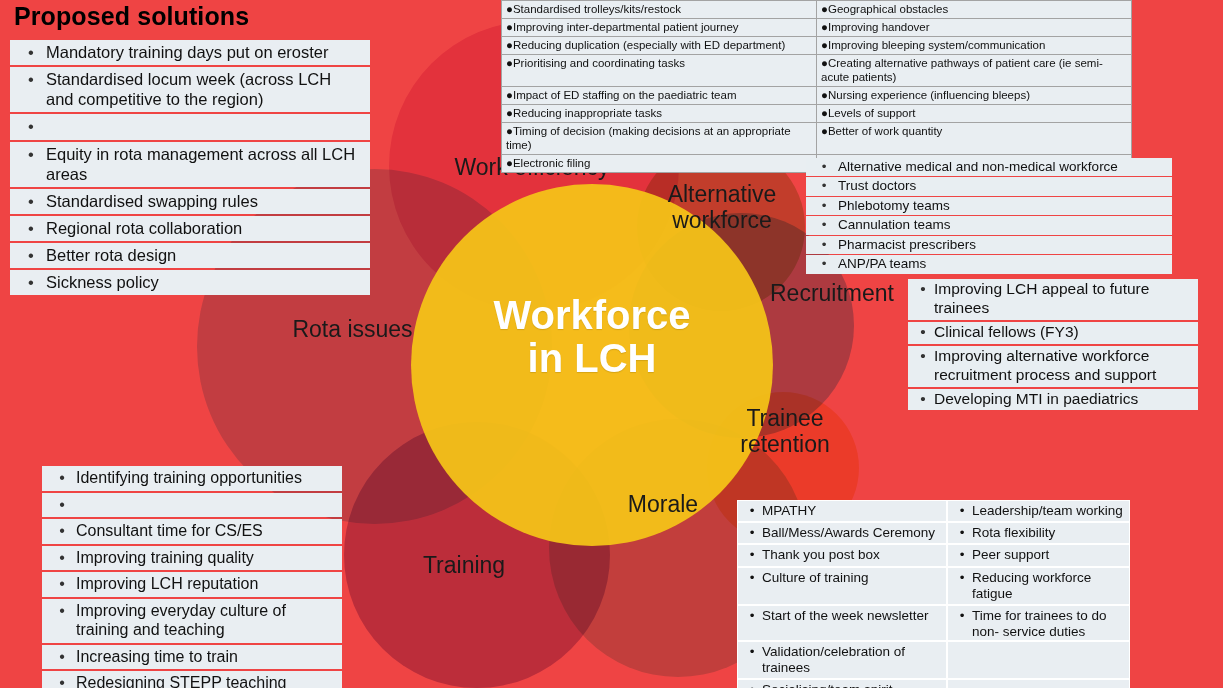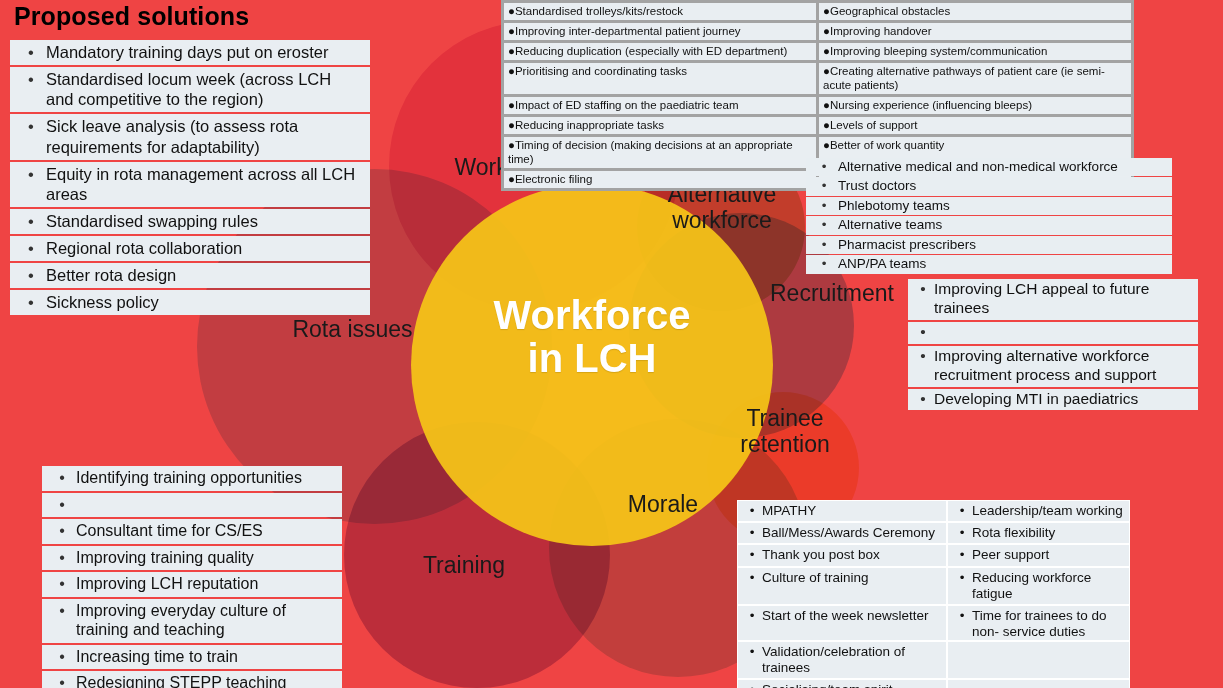--- a/index.html
+++ b/index.html
@@ -114,21 +114,21 @@
     top: 0px;
     width: 630px;
     font-size: 11.5px;
     color: #111;
   }
   #work-efficiency-table .tbl { display: table; width: 100%; border-collapse: collapse; }
   #work-efficiency-table .trow { display: table-row; }
   #work-efficiency-table .cell {
     display: table-cell;
     background: #e9eef2;
-    border: 3px solid #a3a3a3;
+    border: 1px solid #a3a3a3;
     padding: 1px 4px 2px 4px;
     width: 50%;
     line-height: 1.22;
     vertical-align: top;
   }
   #work-efficiency-table .cell.empty { background: #e9eef2; }
 
   
   #alt-workforce-box {
     left: 806px;
@@ -221,21 +221,20 @@
     <div class="row">
       <span class="bullet">•</span>
       <span class="txt">Mandatory training days put on eroster</span>
     </div>
     <div class="row">
       <span class="bullet">•</span>
       <span class="txt">Standardised locum week (across LCH and competitive to the region)</span>
     </div>
     <div class="row">
       <span class="bullet">•</span>
-      <span class="txt">Sick leave analysis (to assess rota requirements for adaptability)</span>
     </div>
     <div class="row">
       <span class="bullet">•</span>
       <span class="txt">Equity in rota management across all LCH areas</span>
     </div>
     <div class="row">
       <span class="bullet">•</span>
       <span class="txt">Standardised swapping rules</span>
     </div>
     <div class="row">
@@ -327,39 +326,40 @@
     <div class="row">
       <span class="bullet">•</span>
       <span class="txt">Trust doctors</span>
     </div>
     <div class="row">
       <span class="bullet">•</span>
       <span class="txt">Phlebotomy teams</span>
     </div>
     <div class="row">
       <span class="bullet">•</span>
-      <span class="txt">Alternative teams</span>
+      <span class="txt">Cannulation teams</span>
     </div>
     <div class="row">
       <span class="bullet">•</span>
       <span class="txt">Pharmacist prescribers</span>
     </div>
     <div class="row">
       <span class="bullet">•</span>
       <span class="txt">ANP/PA teams</span>
     </div>
   </div>
 
   <div class="listbox" id="recruitment-box">
     <div class="row">
       <span class="bullet">•</span>
       <span class="txt">Improving LCH appeal to future trainees</span>
     </div>
     <div class="row">
       <span class="bullet">•</span>
+      <span class="txt">Clinical fellows (FY3)</span>
     </div>
     <div class="row">
       <span class="bullet">•</span>
       <span class="txt">Improving alternative workforce recruitment process and support</span>
     </div>
     <div class="row">
       <span class="bullet">•</span>
       <span class="txt">Developing MTI in paediatrics</span>
     </div>
   </div>

